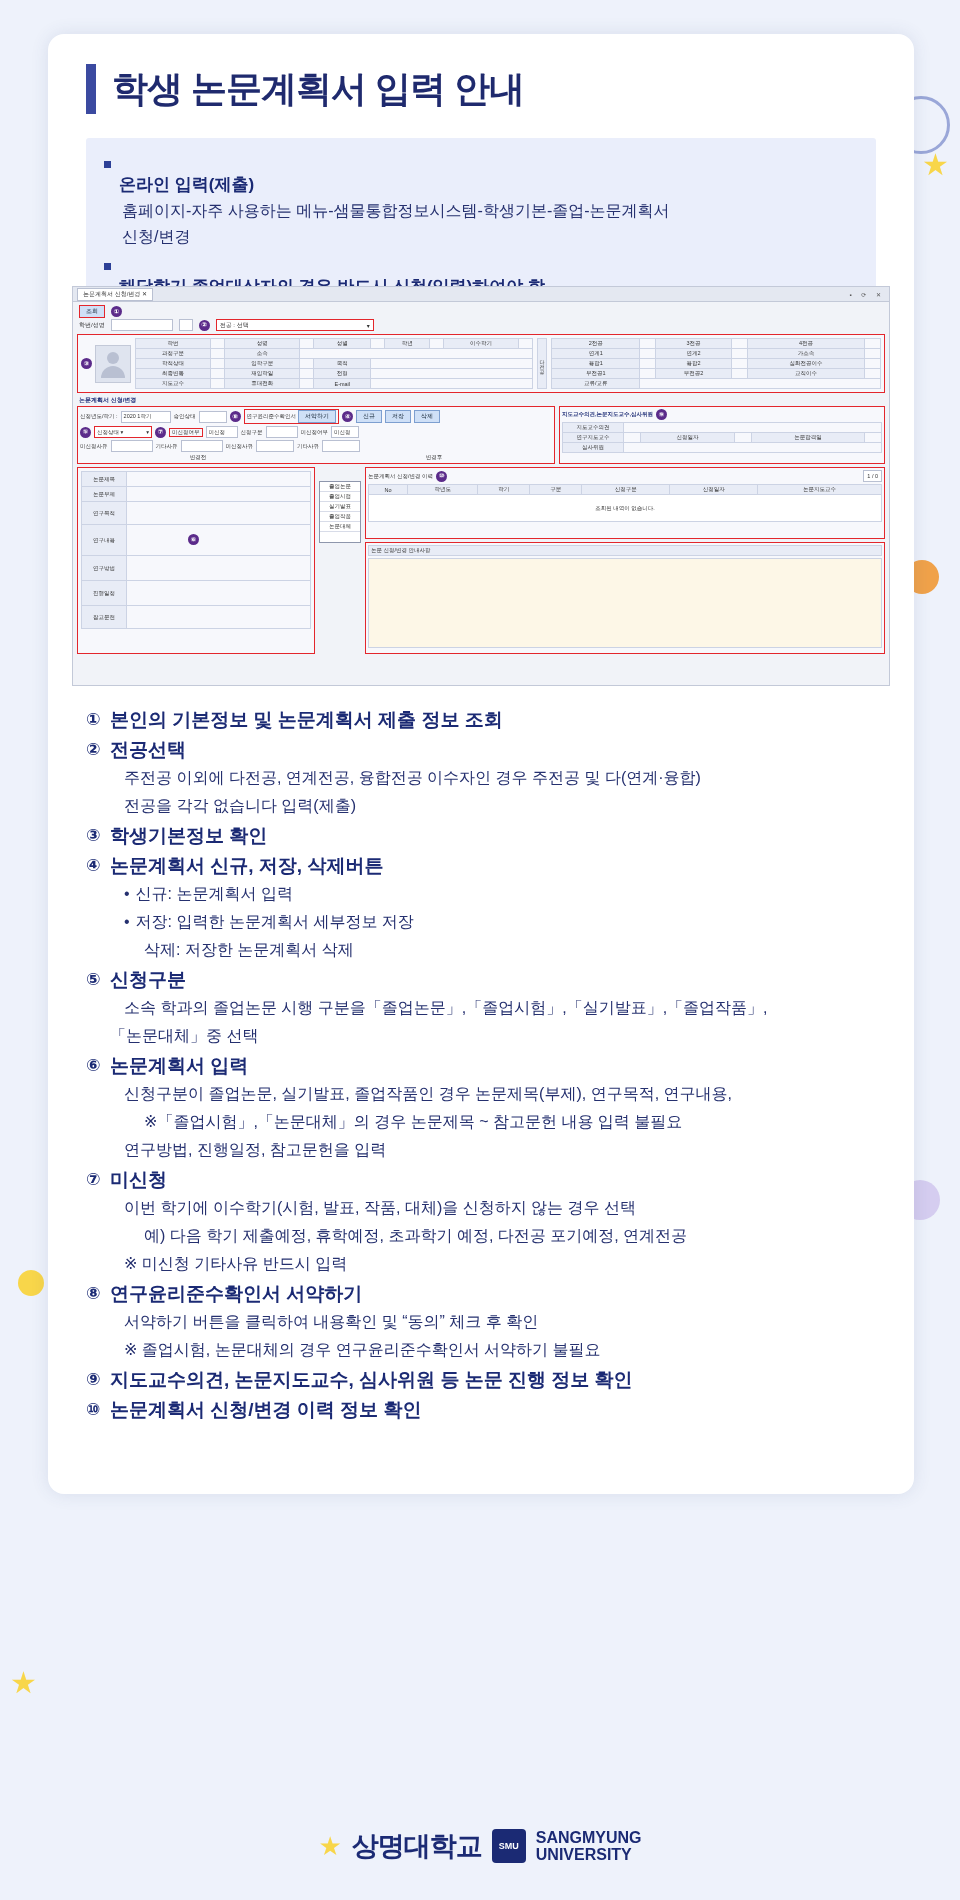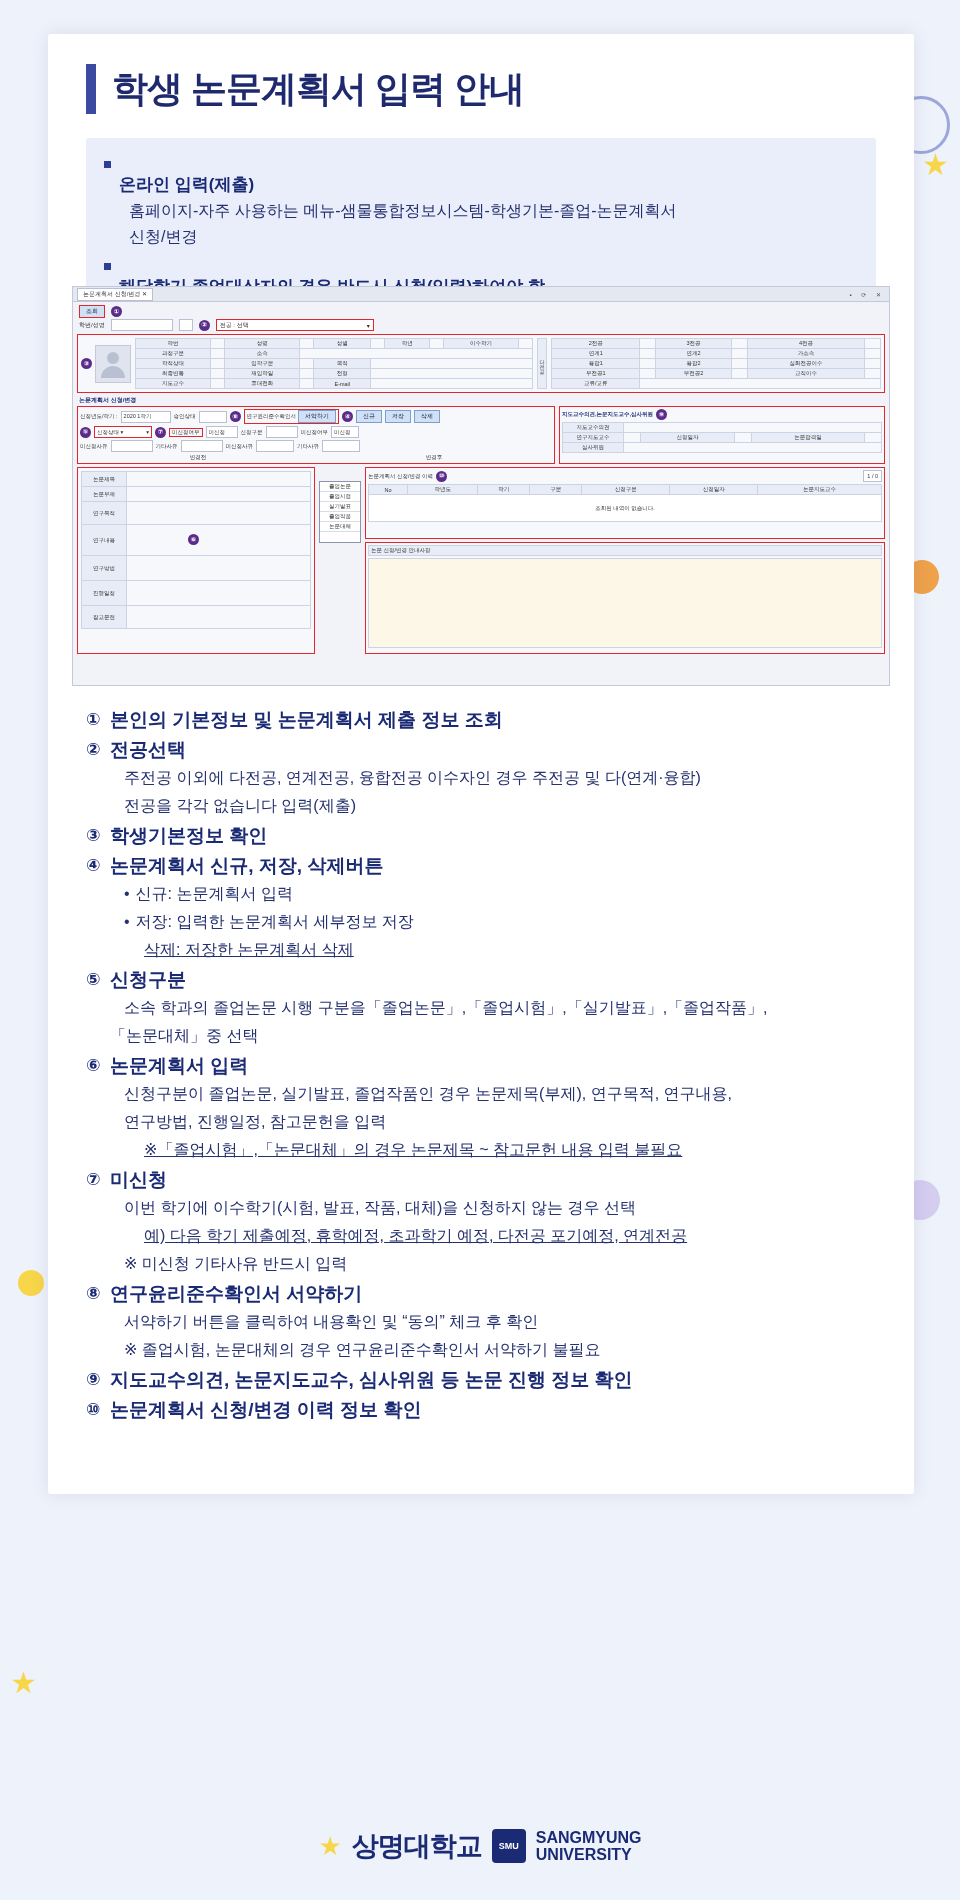--- a/index.html
+++ b/index.html
@@ -11,34 +11,34 @@
   }
   
   .bg-deco{position:absolute;pointer-events:none;}
   .circle-y{width:26px;height:26px;background:#f8d64a;border-radius:50%;}
   .circle-o{width:34px;height:34px;background:#f0a24a;border-radius:50%;}
   .circle-p{width:40px;height:40px;background:#d5cdf0;border-radius:50%;}
   .ring{border:3px solid #9aa7d8;border-radius:50%;}
   .star{color:#f8d64a;font-size:30px;line-height:1;}
   .sheet{
     position:absolute;left:48px;top:34px;width:866px;height:1460px;
-    background:#ffffff;border-radius:3px;box-shadow:0 0 18px rgba(60,70,120,.12);
+    background:#ffffff;border-radius:16px;box-shadow:0 0 18px rgba(60,70,120,.12);
   }
   .title-wrap{position:absolute;left:38px;top:30px;display:flex;align-items:center;}
   .title-bar{width:10px;height:50px;background:#3b4aa0;margin-right:16px;}
   .page-title{font-size:36px;font-weight:bold;color:#1f2a6e;letter-spacing:-1px;}
   .intro-box{
     position:absolute;left:38px;top:104px;width:790px;
     background:#eaeefb;border-radius:3px;padding:14px 18px 16px 18px;
     box-sizing:border-box;
   }
   .intro-line{display:flex;align-items:flex-start;margin-bottom:4px;}
   .bullet-sq{width:7px;height:7px;background:#2c3f97;margin:9px 8px 0 0;flex:none;}
   .intro-strong{font-size:17px;font-weight:bold;color:#1b2a74;line-height:26px;margin-top:20px;}
-  .intro-sub{font-size:16px;color:#25306f;line-height:26px;margin-left:10px;}
+  .intro-sub{font-size:16px;color:#25306f;line-height:26px;margin-left:3px;}
   
   .shot{
     position:absolute;left:24px;top:252px;width:818px;height:400px;
     background:#f1f3f8;border:1px solid #c3c9d8;box-sizing:border-box;font-size:6px;color:#333;
   }
   .shot .tabbar{height:14px;background:#e4e8f1;border-bottom:1px solid #c3c9d8;display:flex;align-items:center;padding:0 4px;justify-content:space-between;}
   .shot .tabname{background:#fff;border:1px solid #b9c0d2;padding:1px 5px;font-size:6px;}
   .shot .wbtns{font-size:6px;letter-spacing:4px;color:#555;}
   .shot .toprow{display:flex;align-items:center;gap:6px;padding:3px 6px 1px 6px;}
   .btn-blue{background:#cfe0f7;border:1px solid #7d9fd0;font-size:6px;padding:1px 6px;color:#123;}
@@ -60,21 +60,21 @@
   .dropdown-list div{border-bottom:1px solid #d8dce8;padding:1px 2px;text-align:center;}
   .note-area{background:#fdf7e7;border:1px solid #ccd3e4;}
   
   .explain{position:absolute;left:38px;top:672px;width:800px;}
   .ex-item{display:flex;margin-bottom:2px;}
   .ex-no{width:24px;flex:none;font-size:17px;font-weight:bold;color:#1b2a74;line-height:28px;}
   .ex-body{flex:1;}
   .ex-head{font-size:19px;font-weight:bold;color:#1b2a74;line-height:28px;}
   .ex-line{font-size:16px;color:#25306f;line-height:28px;}
   .ex-line.ind{margin-left:14px;}
-  .ex-line.ind2{margin-left:34px;text-decoration:underline;}
+  .ex-line.ind2{margin-left:34px;}
   .dot-line{display:flex;margin-left:14px;}
   .dot{margin-right:6px;font-size:16px;color:#25306f;line-height:28px;}
   
   .footer{position:absolute;left:0;bottom:36px;width:960px;display:flex;align-items:center;justify-content:center;gap:10px;}
   .f-star{color:#f8d64a;font-size:26px;}
   .f-kr{font-size:27px;font-weight:bold;color:#1b2a74;letter-spacing:-1px;}
   .f-logo{width:34px;height:34px;background:#1b2a74;border-radius:4px;color:#fff;font-size:9px;display:flex;align-items:center;justify-content:center;font-weight:bold;}
   .f-en{font-size:16px;font-weight:bold;color:#1b2a74;line-height:17px;}
 </style>
 </head>
@@ -435,22 +435,22 @@
         <div class="ex-line ind">소속 학과의 졸업논문 시행 구분을「졸업논문」,「졸업시험」,「실기발표」,「졸업작품」,</div>
         <div class="ex-line">「논문대체」중 선택</div>
       </div>
     </div>
 
     <div class="ex-item">
       <div class="ex-no">⑥</div>
       <div class="ex-body">
         <div class="ex-head">논문계획서 입력</div>
         <div class="ex-line ind">신청구분이 졸업논문, 실기발표, 졸업작품인 경우 논문제목(부제), 연구목적, 연구내용,</div>
+        <div class="ex-line ind2">※「졸업시험」,「논문대체」의 경우 논문제목 ~ 참고문헌 내용 입력 불필요</div>
         <div class="ex-line ind">연구방법, 진행일정, 참고문헌을 입력</div>
-        <div class="ex-line ind2">※「졸업시험」,「논문대체」의 경우 논문제목 ~ 참고문헌 내용 입력 불필요</div>
       </div>
     </div>
 
     <div class="ex-item">
       <div class="ex-no">⑦</div>
       <div class="ex-body">
         <div class="ex-head">미신청</div>
         <div class="ex-line ind">이번 학기에 이수학기(시험, 발표, 작품, 대체)을 신청하지 않는 경우 선택</div>
         <div class="ex-line ind2">예) 다음 학기 제출예정, 휴학예정, 초과학기 예정, 다전공 포기예정, 연계전공</div>
         <div class="ex-line ind">※ 미신청 기타사유 반드시 입력</div>

